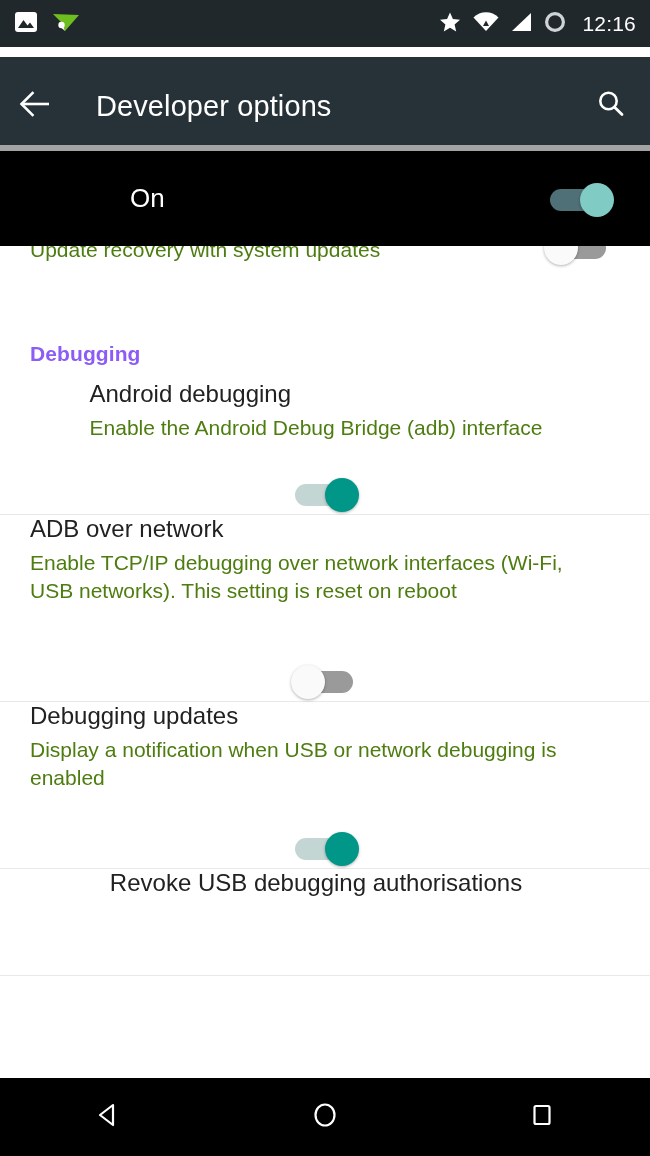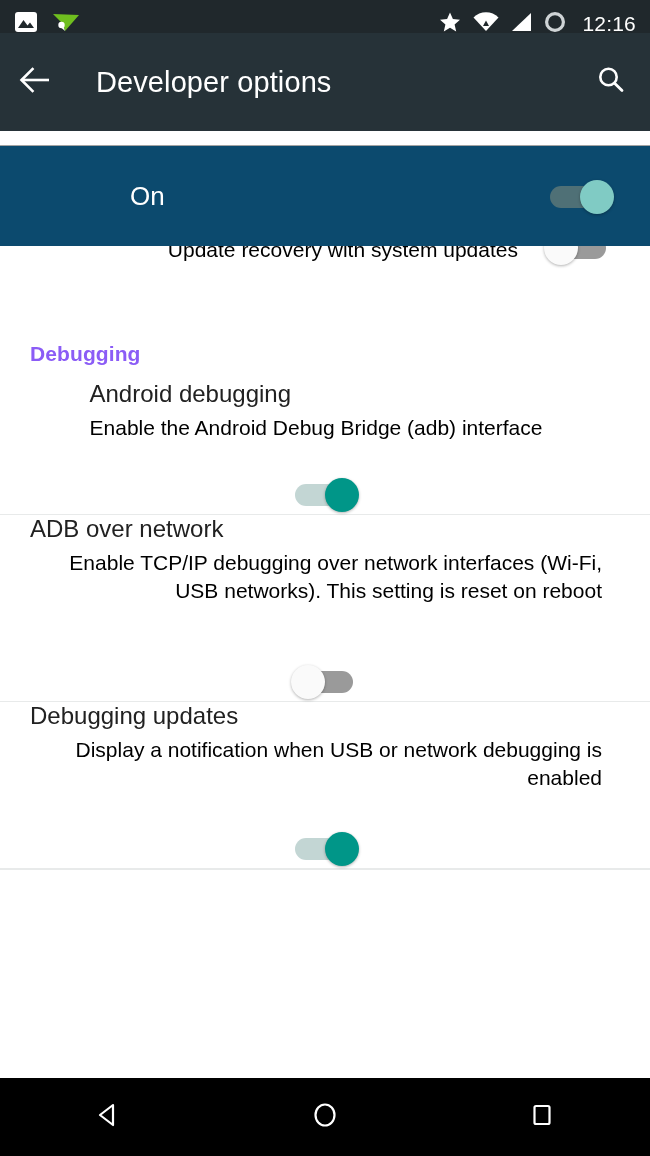--- a/index.html
+++ b/index.html
@@ -21,42 +21,42 @@
   .sb-left { display:flex; align-items:center; gap:14px; }
   .sb-right { margin-left:auto; display:flex; align-items:center; gap:11px; }
   .sb-icon { display:block; }
   .sb-clock {
     color:#ffffff; font-size:21px; font-weight:400;
     letter-spacing:.2px; margin-left:4px;
   }
 
   
   .appbar {
-    position:absolute; top:33px; left:0; width:650px; height:98px;
+    position:absolute; top:57px; left:0; width:650px; height:98px;
     background:#263238;
     display:flex; align-items:center;
   }
   .appbar-back {
     width:72px; height:98px; display:flex; align-items:center; justify-content:center;
   }
   .appbar-title {
     color:#ffffff; font-size:29px; font-weight:400; letter-spacing:.1px;
     margin-left:24px; white-space:nowrap;
   }
   .appbar-search {
     margin-left:auto; width:78px; height:98px;
     display:flex; align-items:center; justify-content:center;
   }
 
   
   .masterbar {
     position:absolute; top:145px; left:0; width:650px; height:101px;
-    background:#0c4a6e;
+    background:#000000;
     display:flex; align-items:center;
-    border-top:1px solid #a3a3a3;
+    border-top:6px solid #a3a3a3;
   }
   .masterbar-label {
     color:#ffffff; font-size:26px; margin-left:130px; font-weight:400;
   }
   .masterbar-switch { margin-left:auto; margin-right:36px; }
 
   
   .list {
     position:absolute; top:246px; left:0; width:650px; height:832px;
     background:#ffffff; overflow:hidden;
@@ -64,23 +64,22 @@
   .row {
     position:relative; display:flex; align-items:center;
     padding:0 30px 0 30px;
     flex-direction:column;
   }
   .row-text { flex:1 1 auto; padding-right:18px; }
   .row-title {
     color:#212121; font-size:24px; font-weight:400; line-height:1.2;
   }
   .row-summary {
-    color:#000000; font-size:21px; font-weight:400; line-height:1.32;
+    color:#4d7c0f; font-size:21px; font-weight:400; line-height:1.32;
     margin-top:5px;
-    text-align:right;
   }
   .row-switch { flex:0 0 auto; width:84px; display:flex; justify-content:center; }
   .divider { height:1px; background:#e8eaea; width:100%; }
 
   
   .row-clipped {
     height:50px; overflow:hidden; position:relative;
   }
   .row-clipped .inner {
     position:absolute; left:0; top:-54px; width:650px; height:110px;
@@ -254,20 +253,25 @@
       </div>
       <div class="row-switch">
         <div class="sw on">
           <div class="track"></div>
           <div class="thumb"></div>
         </div>
       </div>
     </div>
     <div class="divider"></div>
 
+    <div class="row" style="height:106px;">
+      <div class="row-text">
+        <div class="row-title">Revoke USB debugging authorisations</div>
+      </div>
+    </div>
     <div class="divider"></div>
 
 
   </div>
 
   <div class="navbar">
     <div class="navbtn">
       <span>
         <svg width="30" height="30" viewBox="0 0 30 30">
           <path d="M20 5 L7 15 L20 25 Z" fill="none" stroke="#ffffff" stroke-width="2.2" stroke-linejoin="round"></path>

